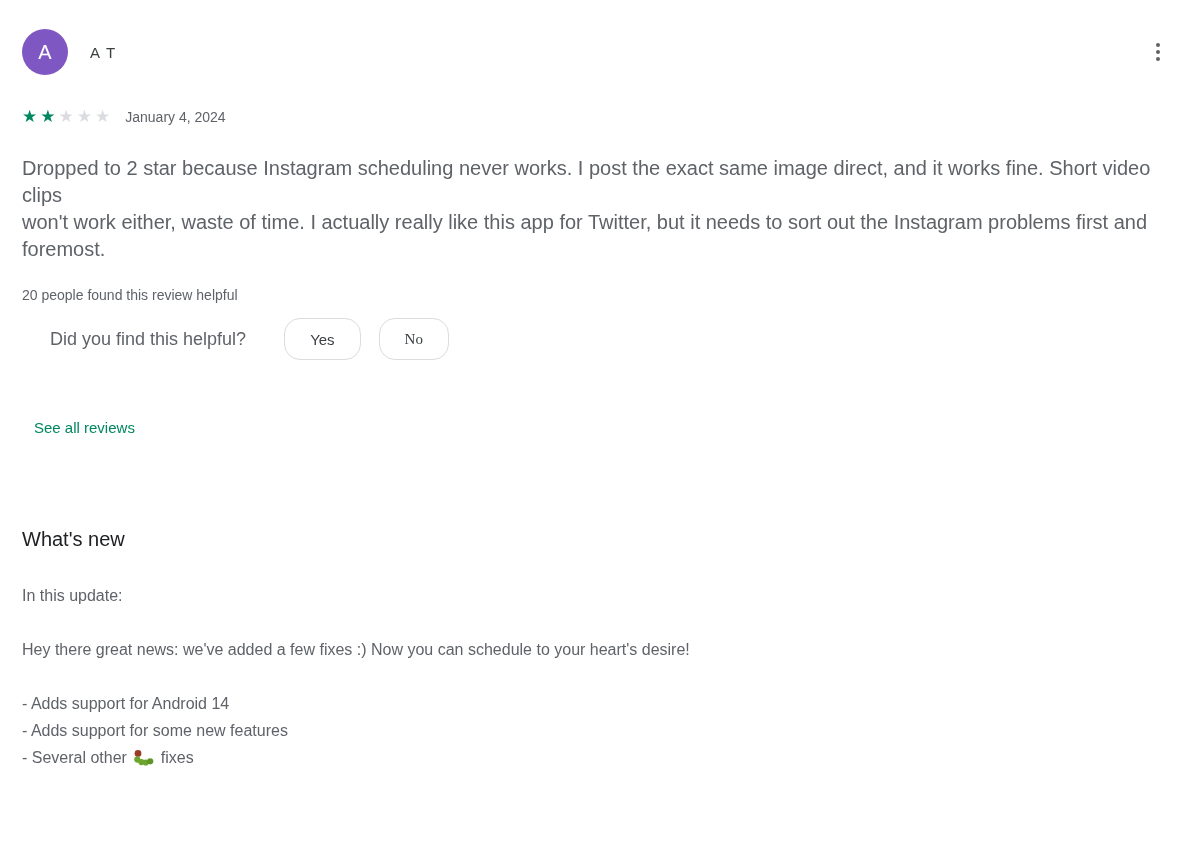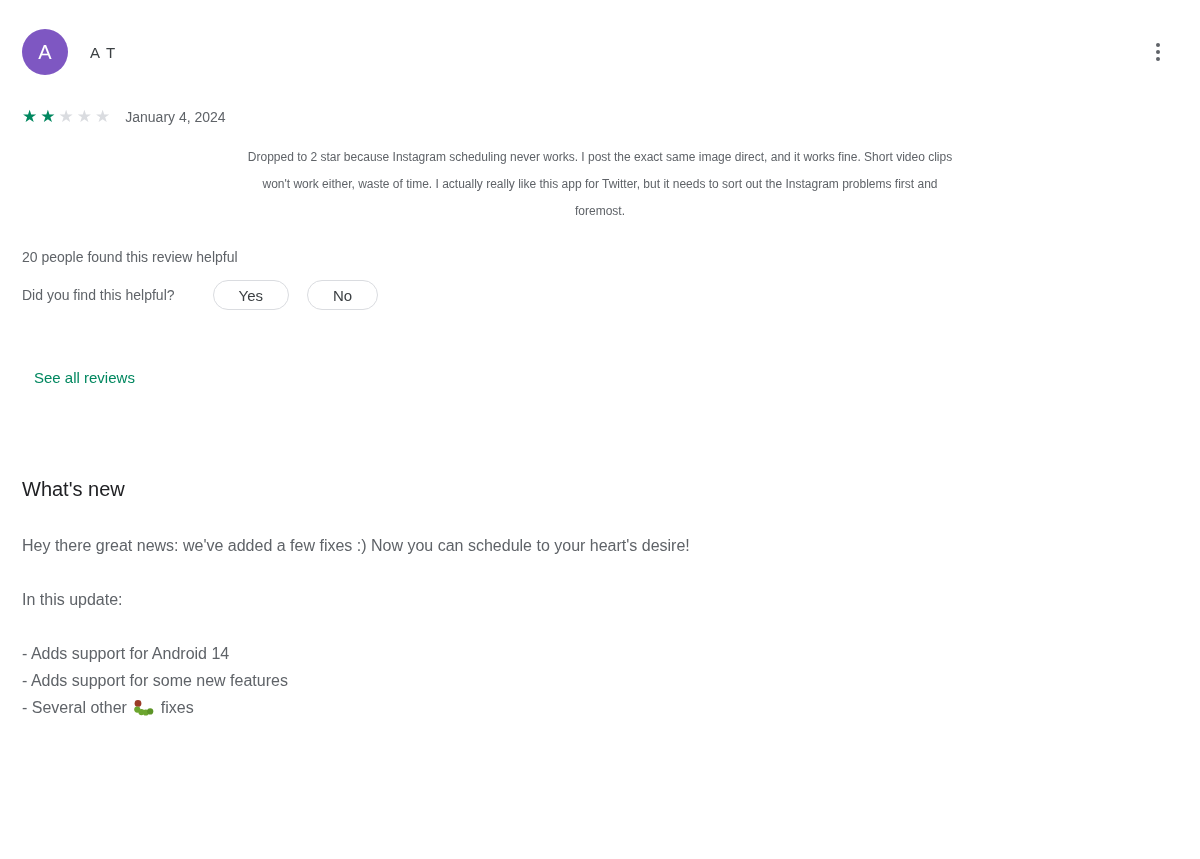--- a/index.html
+++ b/index.html
@@ -79,61 +79,61 @@
   .star { color: var(--star-empty); }
   .star.filled { color: var(--green); }
   .review-date {
     margin-left: 15px;
     font-size: 14px;
     color: var(--text-secondary);
   }
 
   
   .review-body {
-    margin-top: 19px;
-    font-size: 12px;
+    margin-top: 30px;
+    font-size: 20px;
     line-height: 27px;
     color: var(--text-secondary);
     white-space: pre-line;
     max-width: 1156px;
-    text-align: center;
   }
 
   .helpful-count {
     margin-top: 24px;
     font-size: 14px;
     color: var(--text-secondary);
   }
 
   .helpful-row {
     margin-top: 15px;
     display: flex;
     align-items: center;
   }
   .helpful-prompt {
-    font-size: 14px;
+    font-size: 18px;
     color: var(--text-secondary);
     margin-right: 38px;
+    margin-left: 28px;
   }
   .pill-btn {
-    height: 30px;
+    height: 42px;
     padding: 0 25px;
     border: 1px solid var(--border);
     border-radius: 16px;
     background: #ffffff;
     color: #3c4043;
     font-family: "Liberation Sans", sans-serif;
     font-size: 15px;
     font-weight: 500;
     cursor: pointer;
     display: inline-flex;
     align-items: center;
     justify-content: center;
   }
-  .pill-btn + .pill-btn { margin-left: 18px; }
+  .pill-btn + .pill-btn { margin-left: 18px; font-family: Liberation Serif, serif; }
 
   .see-all {
     display: inline-block;
     margin: 59px 0 0 12px;
     color: var(--green);
     font-size: 15px;
     font-weight: 400;
     text-decoration: none;
     cursor: pointer;
   }
@@ -194,22 +194,22 @@
     <button class="pill-btn">No</button>
   </div>
 
   <div>
     <a class="see-all">See all reviews</a>
   </div>
 
   <h2 class="whats-new-title">What's new</h2>
 
   <div id="whats-new-paragraphs">
+      <p class="wn-p">In this update:</p>
       <p class="wn-p">Hey there great news: we've added a few fixes :) Now you can schedule to your heart's desire!</p>
-      <p class="wn-p">In this update:</p>
       <p class="wn-p">- Adds support for Android 14
 - Adds support for some new features
 - Several other <svg class="bug" width="21" height="17" viewBox="0 0 21 17">
           <circle cx="5" cy="4.4" r="3.4" fill="#9a3b26"></circle>
           <circle cx="4.3" cy="10.6" r="3.1" fill="#6ca52e"></circle>
           <circle cx="8.4" cy="13.1" r="3.1" fill="#6ca52e"></circle>
           <circle cx="12.8" cy="13.5" r="3.1" fill="#6ca52e"></circle>
           <circle cx="17.2" cy="12.4" r="3.1" fill="#5d9427"></circle>
         </svg> fixes</p>
     </div>

